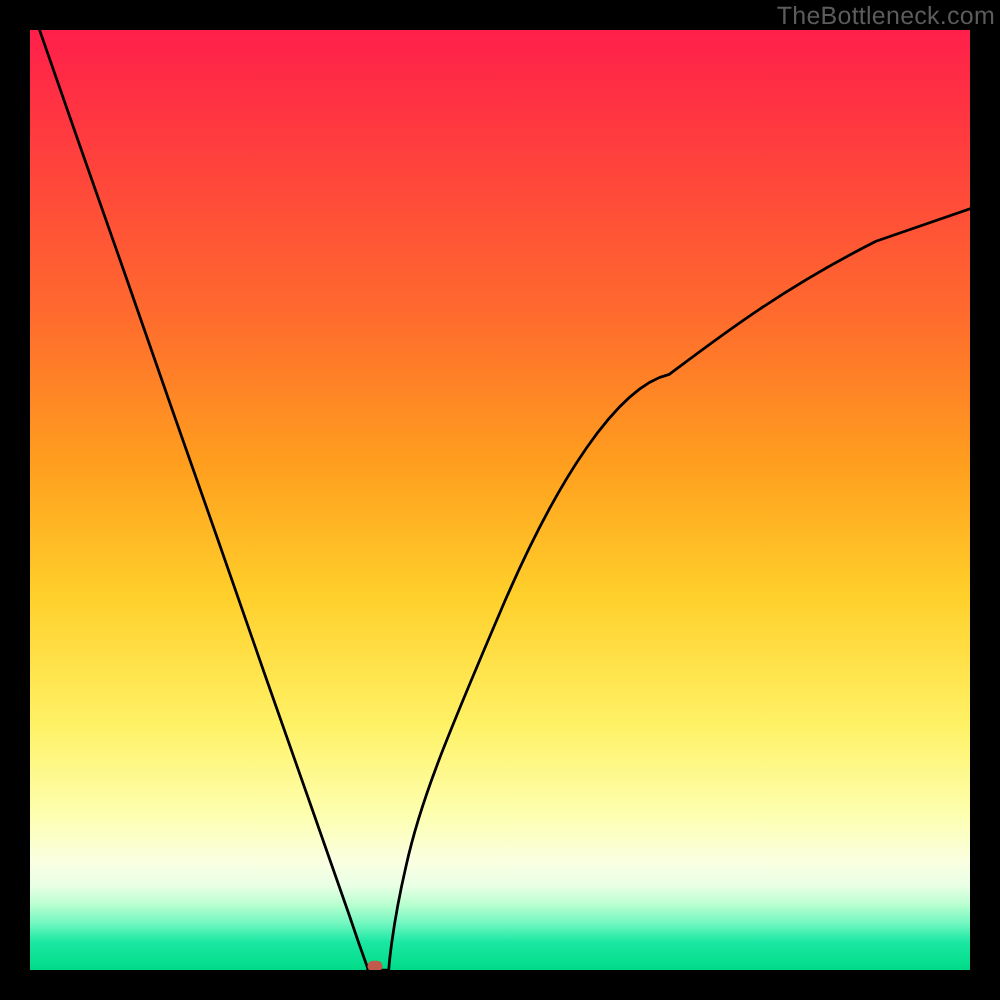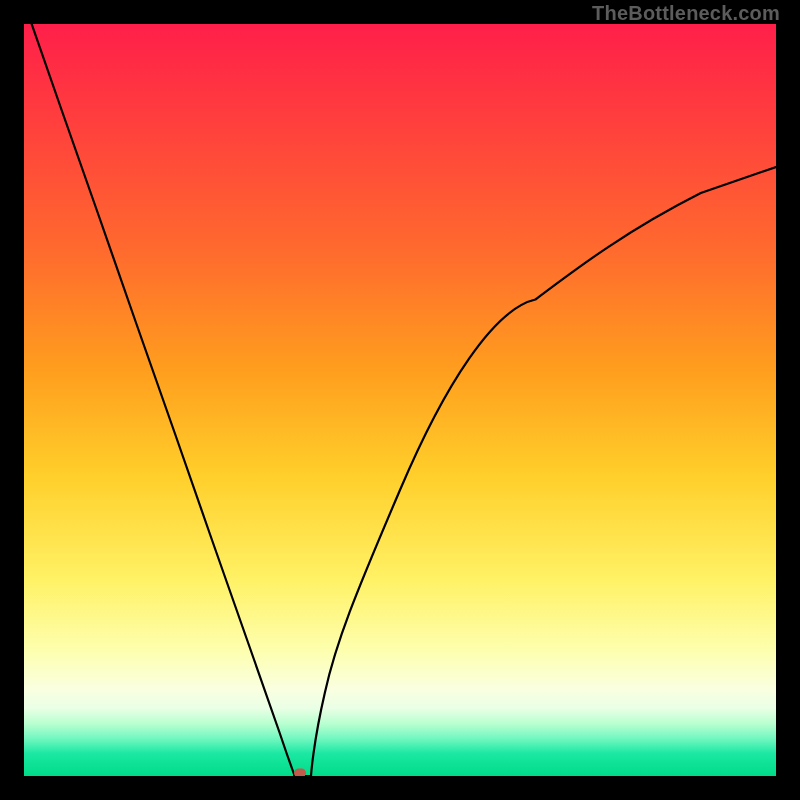--- a/index.html
+++ b/index.html
@@ -64,25 +64,25 @@
     position: absolute;
     width: 12px;
     height: 9px;
     background: #c15a4a;
     border-radius: 5px;
     transform: translate(-50%, -50%);
   }
   .watermark {
     position: absolute;
     top: 2px;
-    right: 20px;
+    right: 4px;
     color: #5c5c5c;
     font-size: 20px;
     letter-spacing: 0.2px;
-    font-weight: 700;
+    font-weight: 400;
   }
 </style>
 </head>
 <body>
 
 <div class="frame">
 
   <div class="watermark">TheBottleneck.com</div>
 
   <div class="plot-area">

